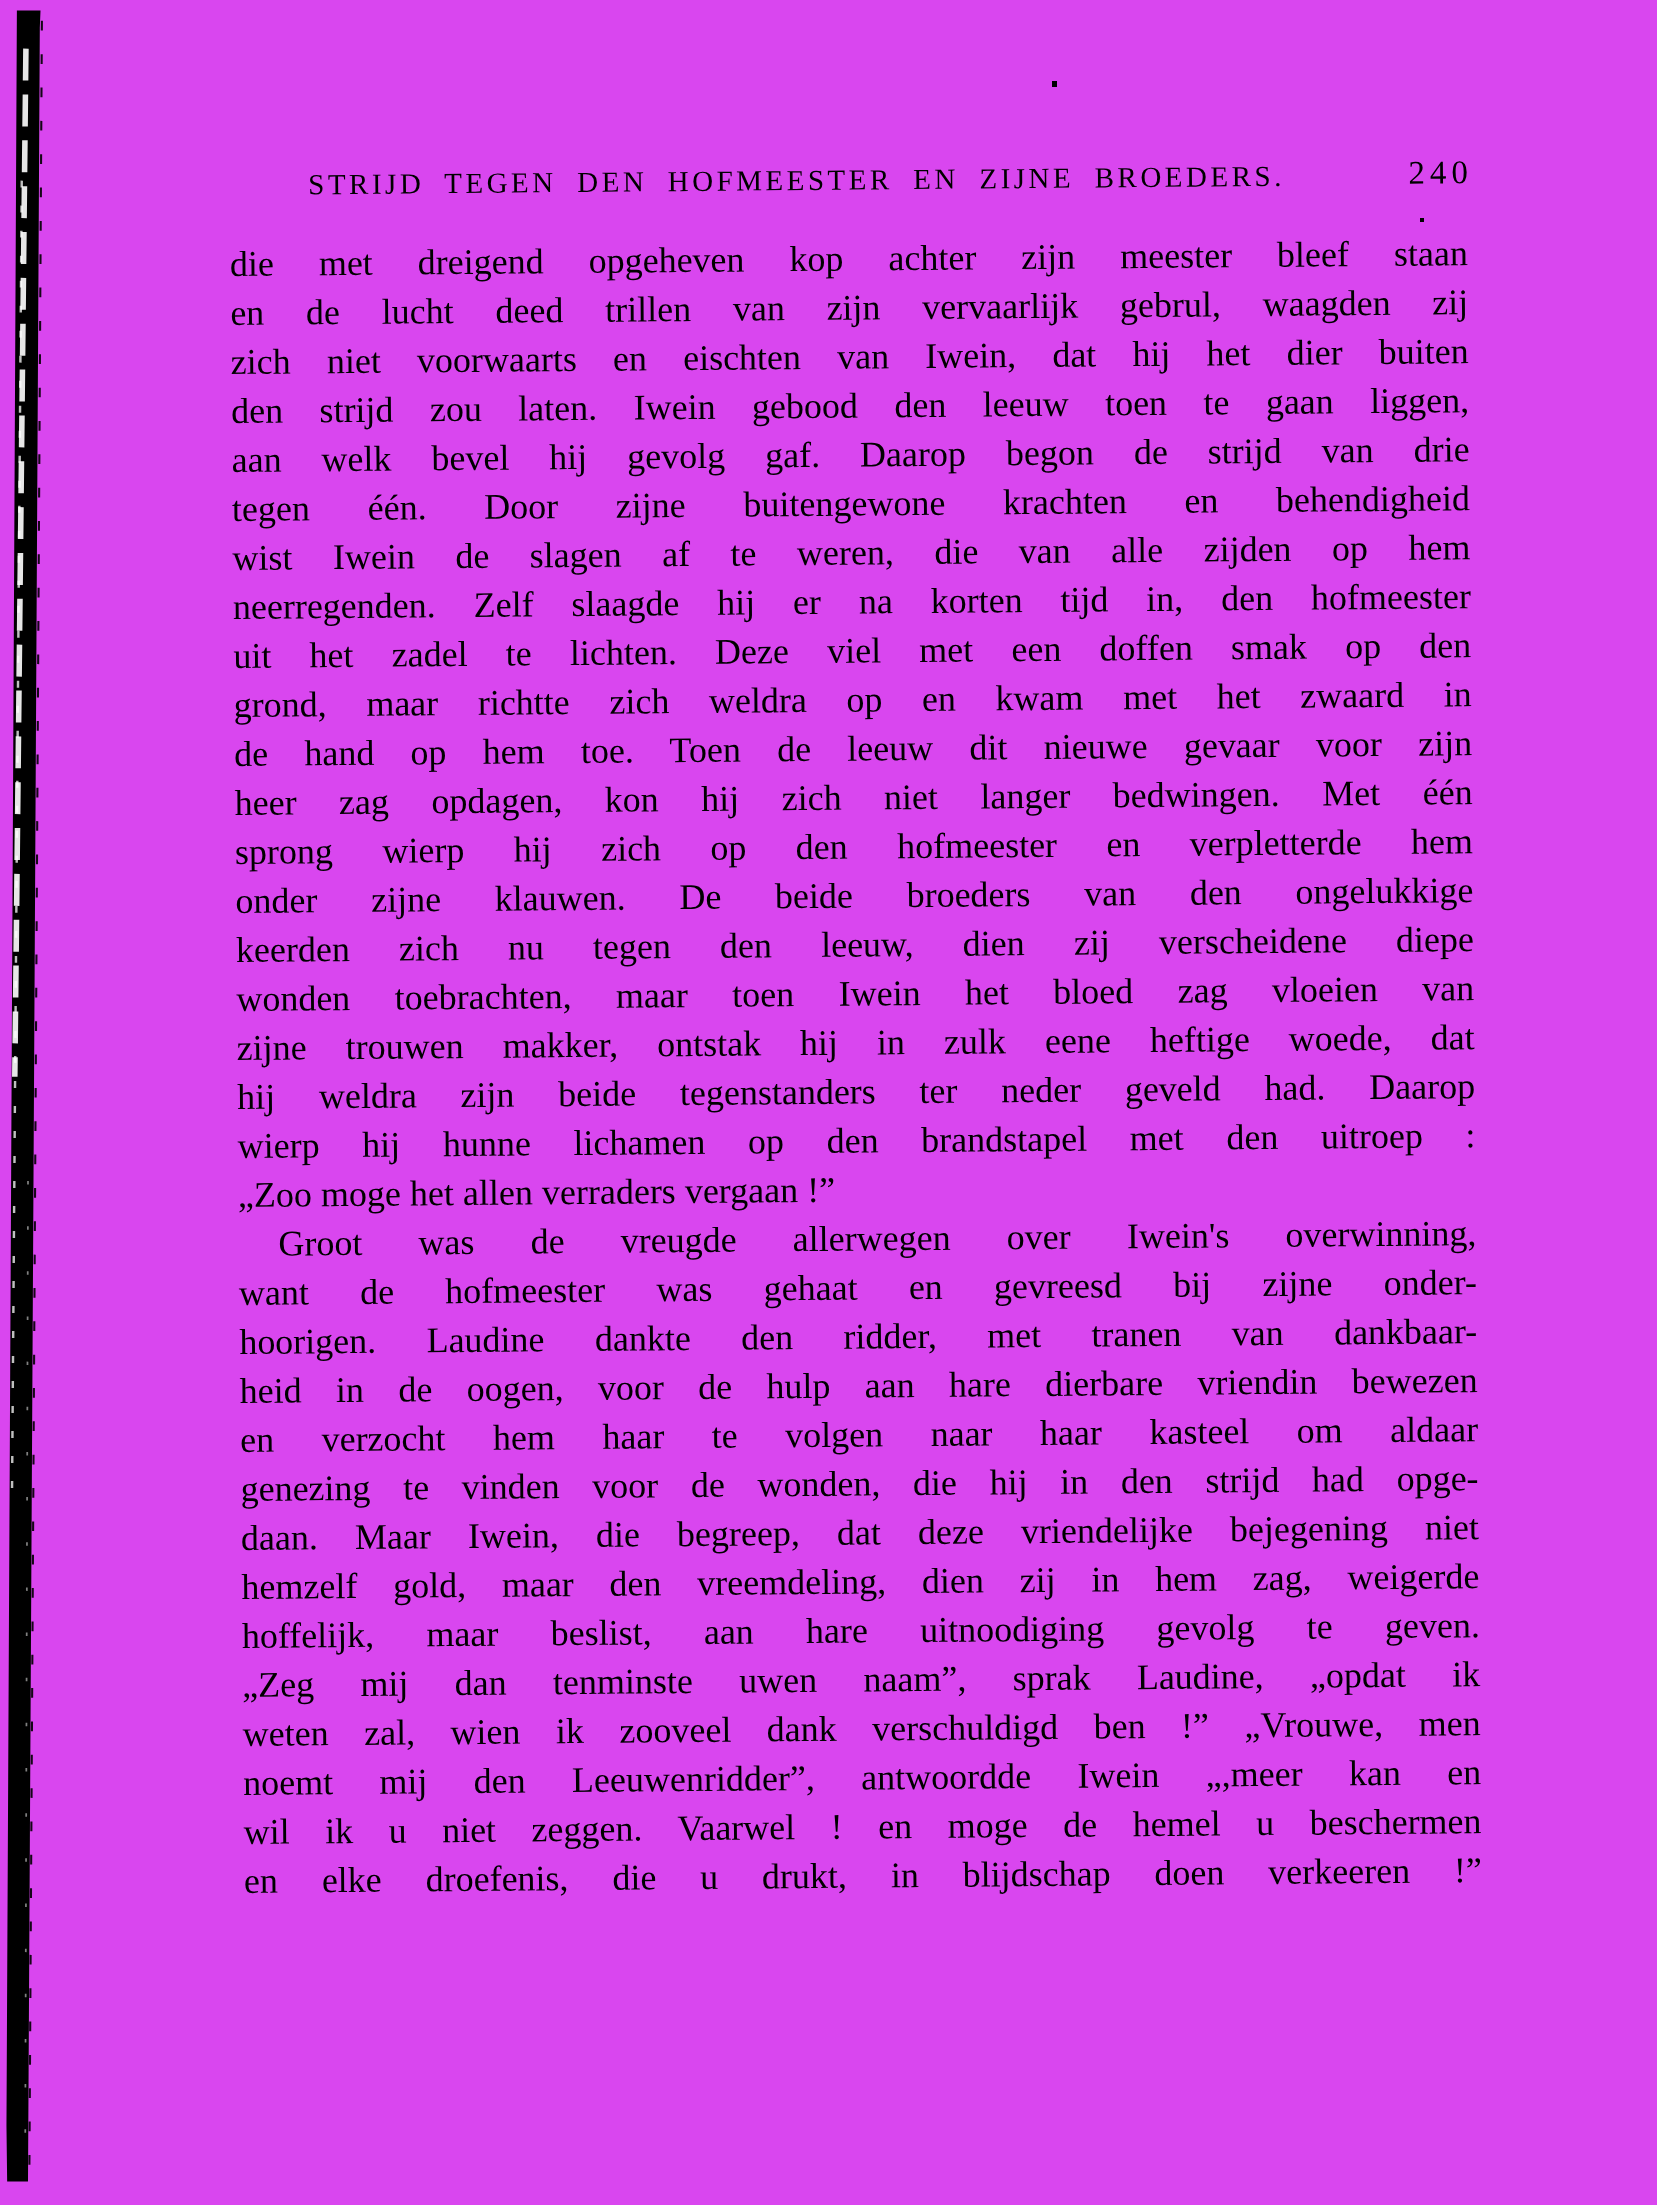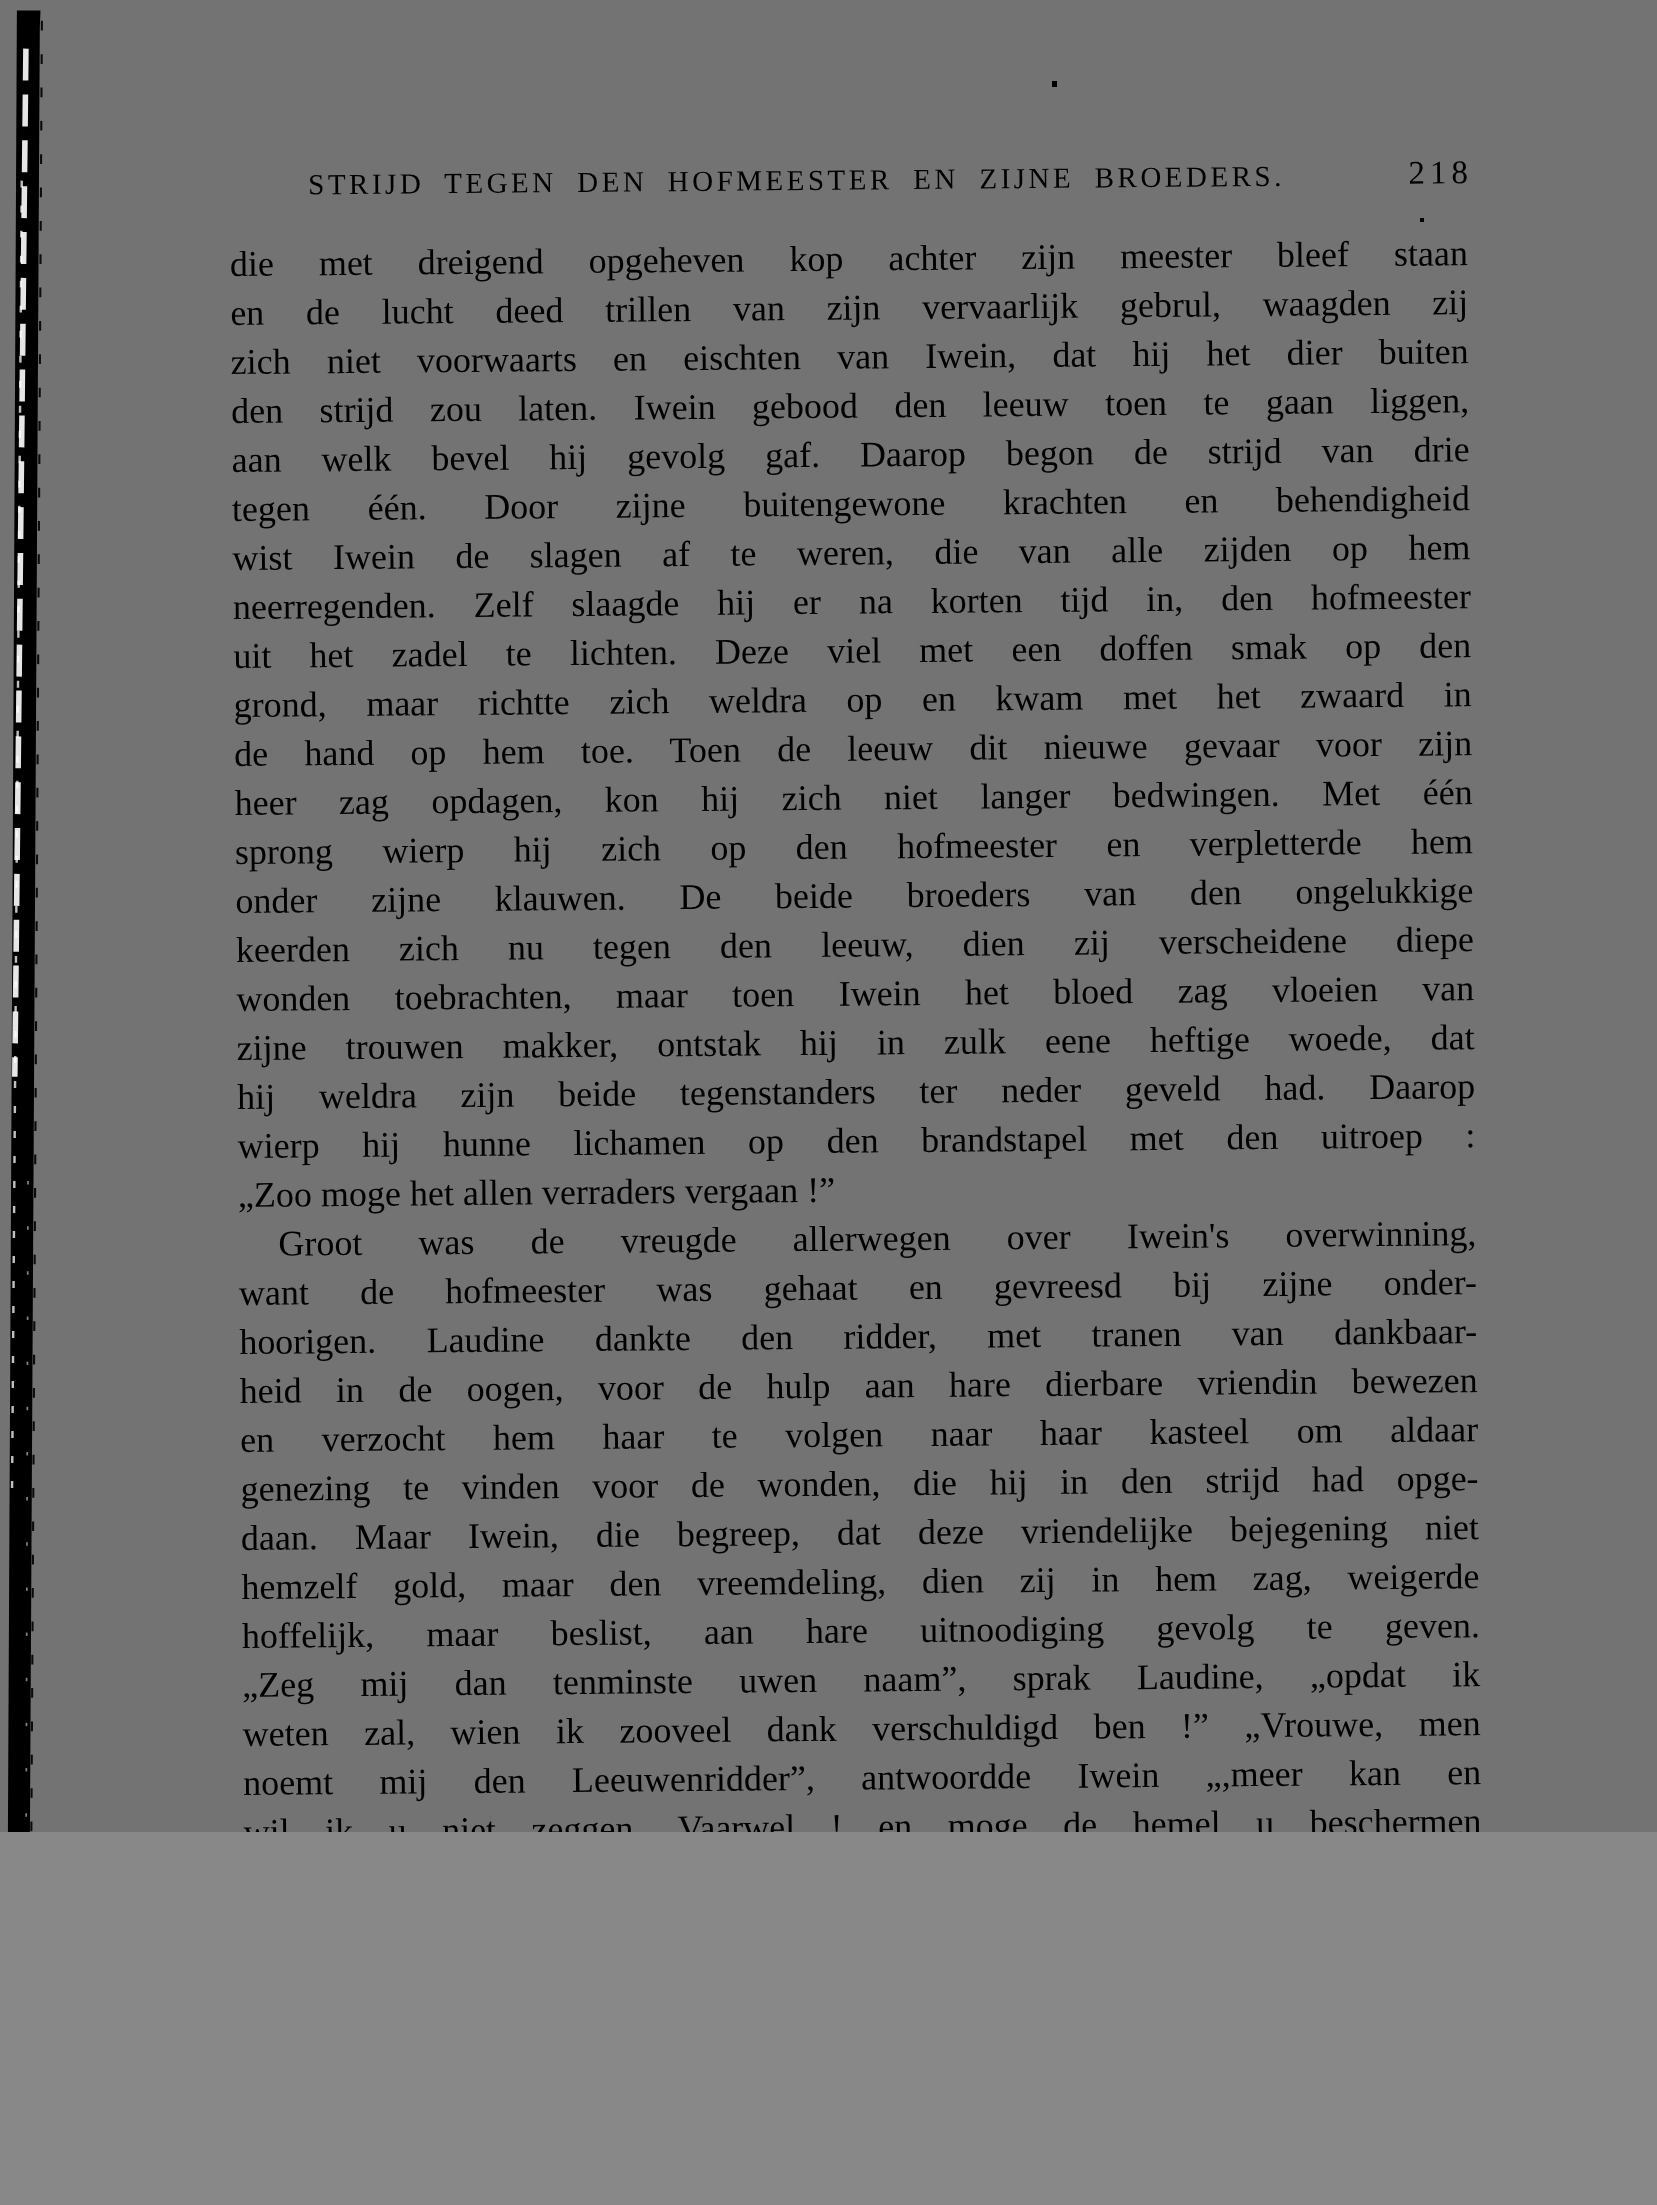--- a/index.html
+++ b/index.html
@@ -1,20 +1,20 @@
 <!DOCTYPE html>
 <html style="font-size:11px"><head>
 <meta charset="utf-8">
 <style>
   html, body { margin: 0; padding: 0; background: #888; }
   .page {
     position: relative;
     width: 1658px;
-    height: 1832px;
-    background: #737373;
+    height: 2205px;
+    background: #d946ef;
     overflow: hidden;
     font-family: "Liberation Serif", "DejaVu Serif", serif;
     color: #000000;
   }
 
   
   .gutter { position: absolute; left: 0; top: 0; width: 56px; height: 2205px; }
 
   
   .print-block {
@@ -83,21 +83,21 @@
     </svg>
   </div>
 
   <div class="speck s1"></div>
   <div class="speck s2"></div>
 
   <div class="print-block">
 
     <div class="running-head">
       <span class="title">STRIJD TEGEN DEN HOFMEESTER EN ZIJNE BROEDERS.</span>
-      <span class="pagenum">218</span>
+      <span class="pagenum">240</span>
     </div>
 
     <div class="bodytext">
 
     <div>
           <div class="line">die met dreigend opgeheven kop achter zijn meester bleef staan</div>
           <div class="line">en de lucht deed trillen van zijn vervaarlijk gebrul, waagden zij</div>
           <div class="line">zich niet voorwaarts en eischten van Iwein, dat hij het dier buiten</div>
           <div class="line">den strijd zou laten. Iwein gebood den leeuw toen te gaan liggen,</div>
           <div class="line">aan welk bevel hij gevolg gaf. Daarop begon de strijd van drie</div>

